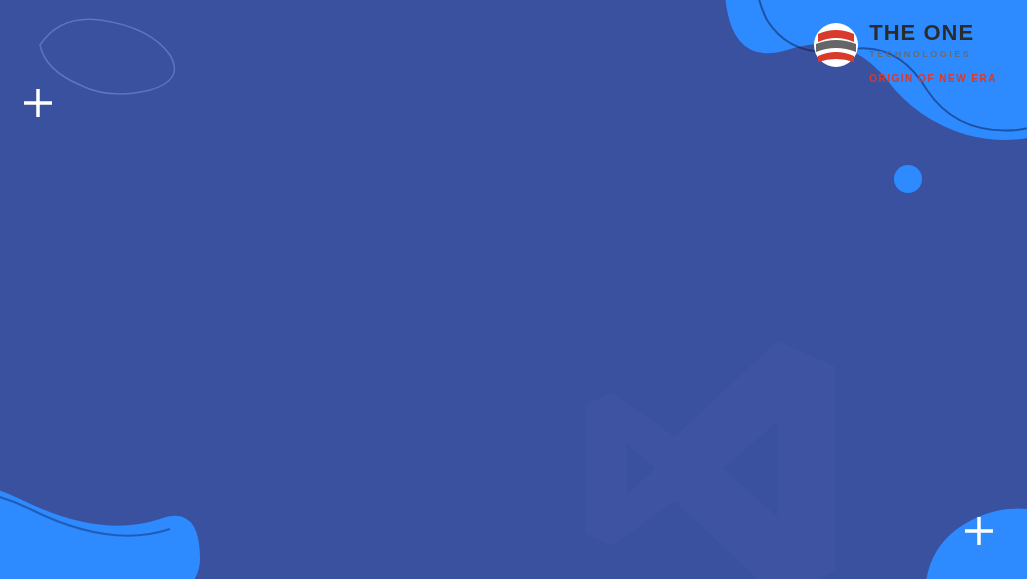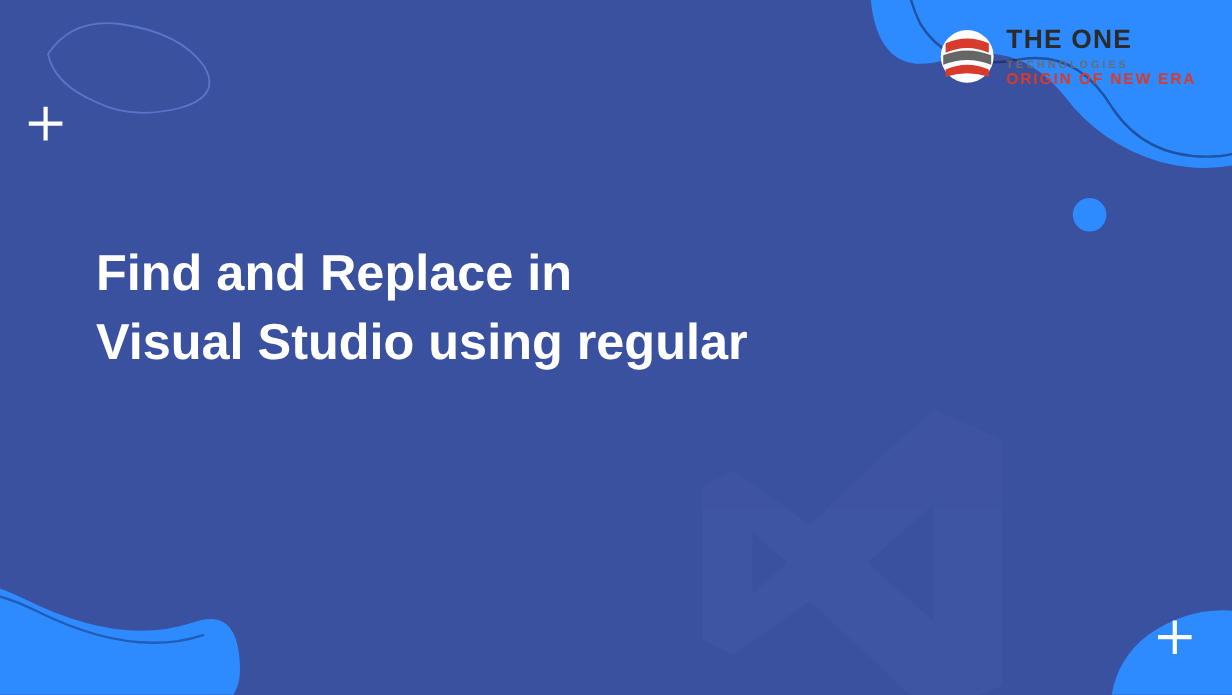--- a/index.html
+++ b/index.html
@@ -62,21 +62,21 @@
       width: 28px;
       height: 28px;
       background: #2e8bff;
       border-radius: 50%;
     }
     .logo-container {
       position: absolute;
       top: 22px;
       right: 30px;
       display: flex;
-      align-items: center;
+      align-items: flex-start;
       gap: 10px;
       z-index: 10;
     }
     .logo-mark {
       width: 46px;
       height: 46px;
     }
     .logo-text {
       display: flex;
       flex-direction: column;
@@ -90,25 +90,25 @@
       font-family: Arial, sans-serif;
     }
     .logo-sub {
       font-size: 9px;
       font-weight: 600;
       color: #6b6b6b;
       letter-spacing: 2.5px;
       margin-top: 6px;
     }
     .logo-tagline {
-      font-size: 13px;
+      font-size: 10px;
       font-weight: 700;
       color: #d83a2b;
       letter-spacing: 1.5px;
-      margin-top: 0;
+      margin-top: 15px;
     }
     .title {
       position: absolute;
       top: 200px;
       left: 80px;
       color: #fff;
       font-size: 42px;
       font-weight: 700;
       line-height: 1.35;
       max-width: 720px;
@@ -167,15 +167,15 @@
     <path d="M 5 34 Q 23 26 41 34 L 41 40 Q 23 34 5 40 Z" fill="#d83a2b"></path>
   </svg>
   <div class="logo-text">
     <span class="logo-main">THE ONE</span>
     <span class="logo-sub">TECHNOLOGIES</span>
     <span class="logo-tagline">ORIGIN OF NEW ERA</span>
   </div>
 </div>
 
 <h1 class="title">
-  <span>Find and Replace in</span><br>
-  <span>Visual Studio using regular</span><br>
+  <br>
+  <br>
 </h1>
 
 </body></html>

